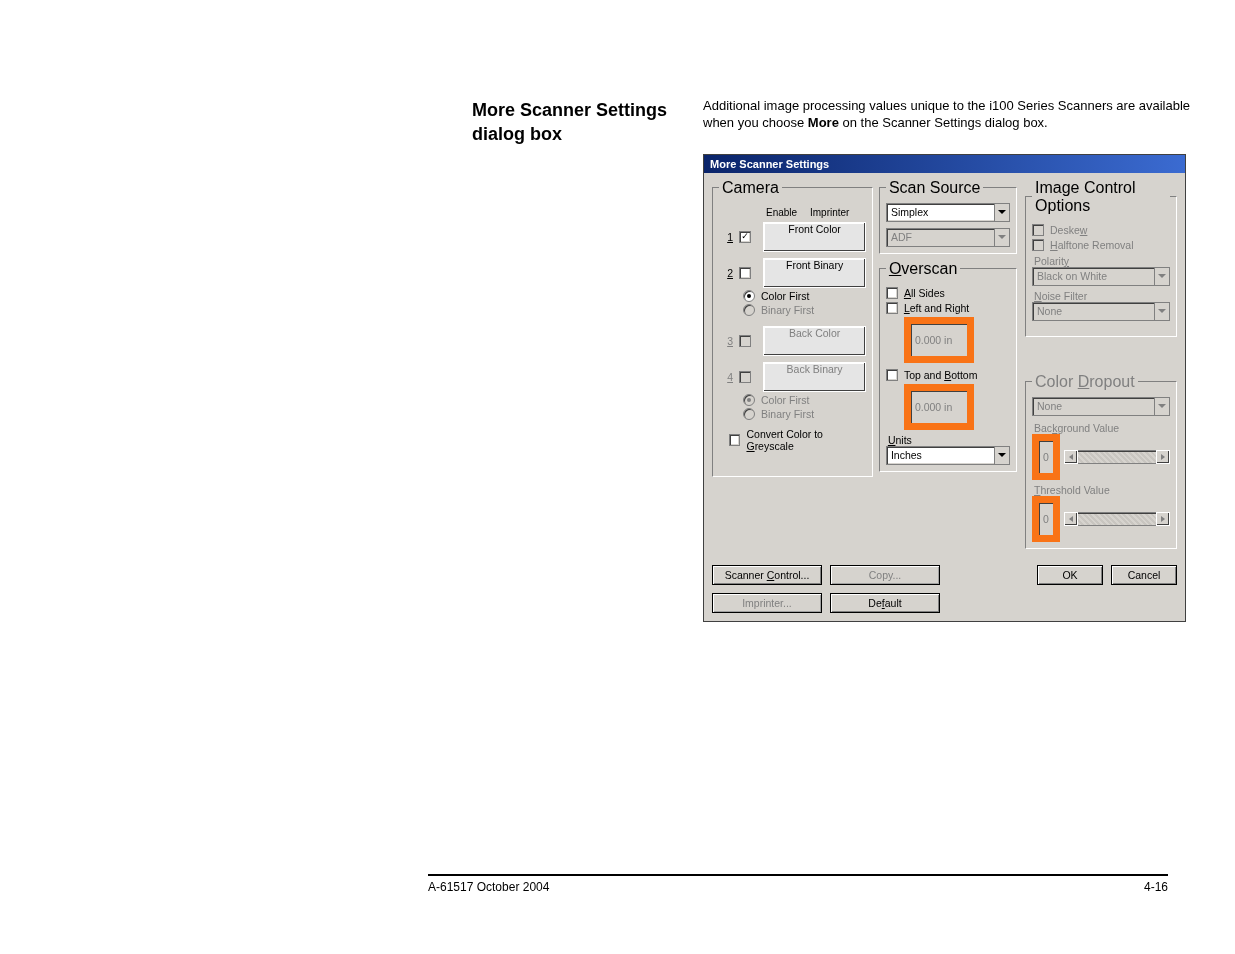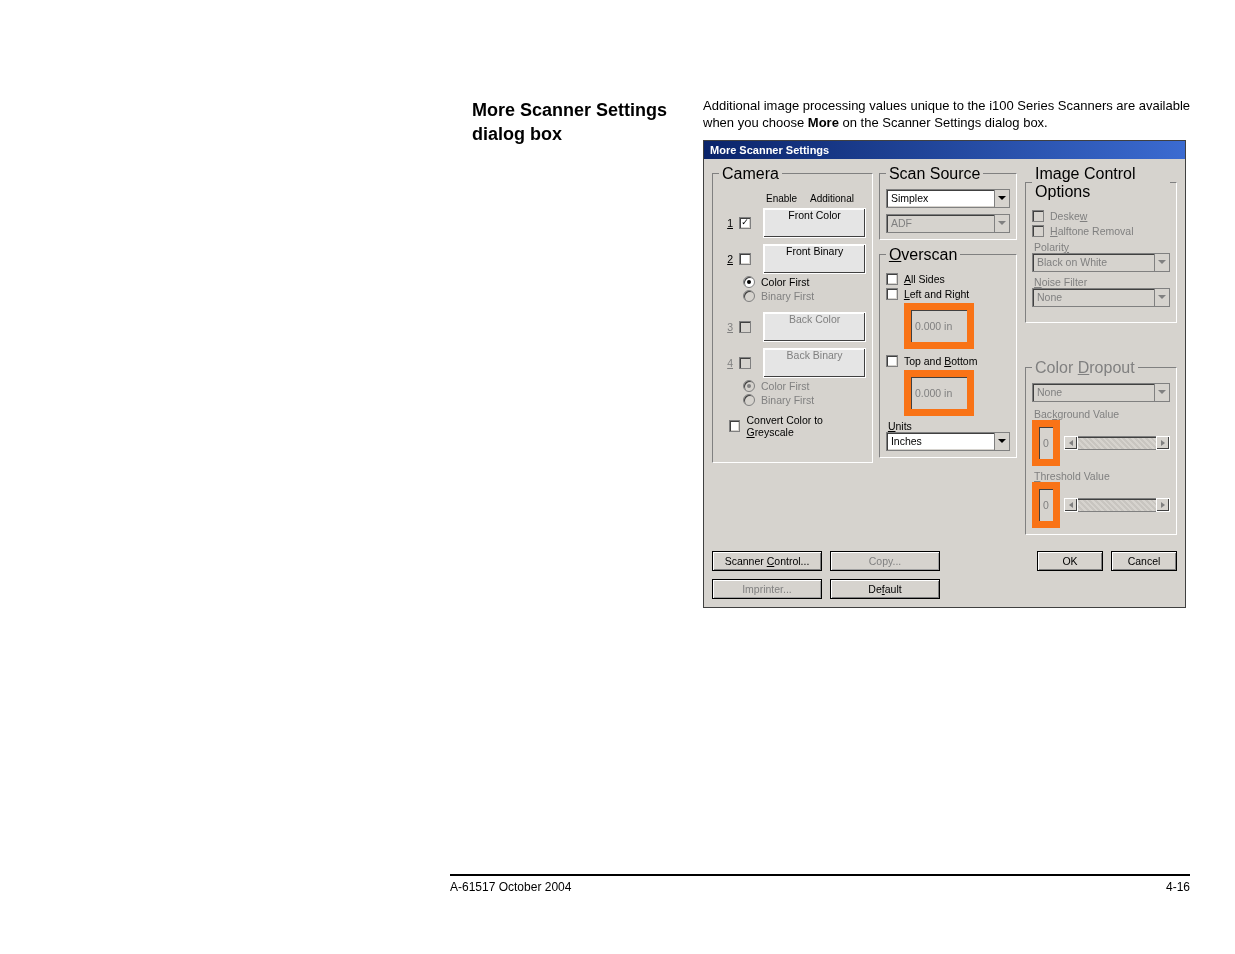--- a/index.html
+++ b/index.html
@@ -25,21 +25,21 @@
     float: left;
   }
   .body-text {
     font-size: 13px;
     line-height: 1.3;
     margin-left: 231px;
   }
   .body-text b { font-weight: bold; }
   .screenshot-wrap {
     margin-left: 231px;
-    margin-top: 8px;
+    margin-top: 22px;
     width: 483px;
   }
 
   
   .dialog {
     font-family: Tahoma, Arial, sans-serif;
     font-size: 10.5px;
     color: #000;
     background: #d6d3ce;
     border: 1px solid #404040;
@@ -207,21 +207,21 @@
     height: 20px;
     font-size: 10.5px;
     text-align: center;
     display: flex; align-items: center; justify-content: center;
   }
   .winbtn.dis { color: #808080; box-shadow: inset 1px 1px 0 #fff, inset -1px -1px 0 #a0a0a0; }
 
   
   .footer {
     position: absolute;
-    left: 450px;
+    left: 428px;
     bottom: 60px;
     width: 740px;
     border-top: 2.5px solid #000;
     padding-top: 4px;
     display: flex;
     justify-content: space-between;
     font-size: 12px;
   }
 </style>
 </head>
@@ -240,21 +240,21 @@
       </div>
       <div class="dialog-body">
         <div class="cols">
 
           <div class="col camera">
             <fieldset class="grp" style="height:298px;">
               <legend>Camera</legend>
               <div class="camgrid" style="margin-bottom:4px;">
                 <span></span>
                 <span class="camhdr" style="grid-column:1/3;">Enable</span>
-                <span class="camhdr">Additional</span>
+                <span class="camhdr">Imprinter</span>
               </div>
 
               <div class="camgrid" style="margin-bottom:6px;">
                 <span class="numlbl">1</span>
                 <span class="chk">✓</span>
                 <span class="cambtn">Front Color</span>
               </div>
 
               <div class="camgrid">
                 <span class="numlbl">2</span>

